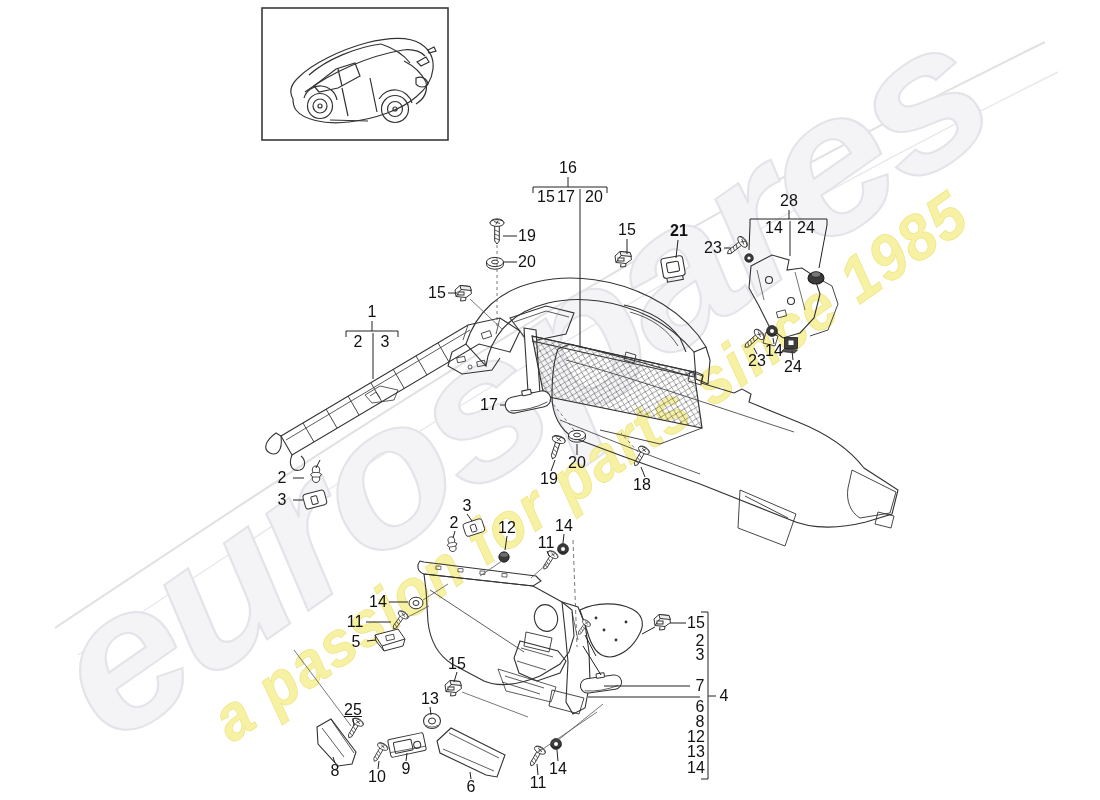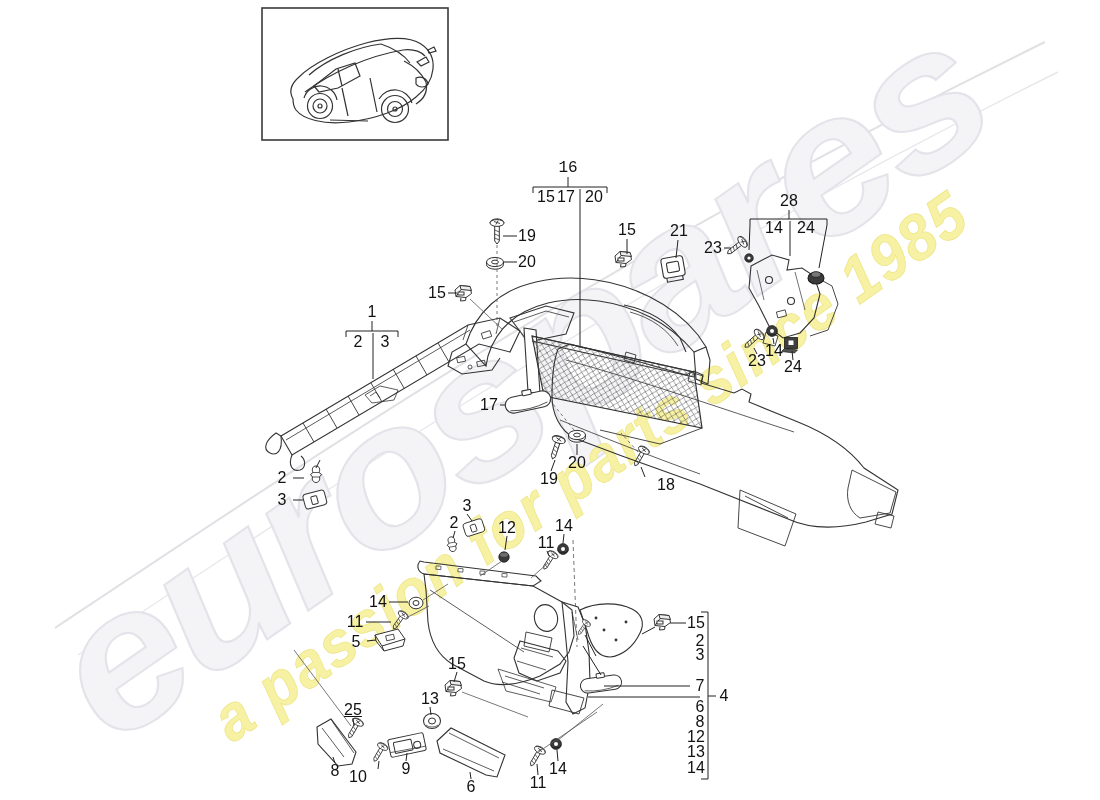--- a/index.html
+++ b/index.html
@@ -281,55 +281,55 @@
     <path d="M497 245 V328" stroke-dasharray="3 3"></path>
     <path d="M574 430 L548 398 M638 452 L621 433" stroke-dasharray="3 3"></path>
     <path d="M573 540 L577 647" stroke-dasharray="4 3"></path>
   </g>
 </svg>
 
 <div id="callout-layer">
       <div class="callout" style="left: 372px; top: 312px;">1</div>
       <div class="callout" style="left: 358px; top: 342px;">2</div>
       <div class="callout" style="left: 385px; top: 342px;">3</div>
-      <div class="callout" style="left: 568px; top: 168px; font-family: Liberation Mono, monospace;">16</div>
+      <div class="callout" style="left: 568px; top: 168px;">16</div>
       <div class="callout" style="left: 546px; top: 197px;">15</div>
       <div class="callout" style="left: 566px; top: 197px;">17</div>
       <div class="callout" style="left: 594px; top: 197px;">20</div>
       <div class="callout" style="left: 527px; top: 236px;">19</div>
       <div class="callout" style="left: 527px; top: 262px;">20</div>
       <div class="callout" style="left: 437px; top: 293px;">15</div>
       <div class="callout" style="left: 627px; top: 230px;">15</div>
-      <div class="callout" style="left: 679px; top: 231px;">21</div>
+      <div class="callout" style="left: 679px; top: 231px; font-weight: bold;">21</div>
       <div class="callout" style="left: 789px; top: 201px;">28</div>
       <div class="callout" style="left: 774px; top: 228px;">14</div>
       <div class="callout" style="left: 806px; top: 228px;">24</div>
       <div class="callout" style="left: 713px; top: 248px;">23</div>
       <div class="callout" style="left: 774px; top: 351px;">14</div>
       <div class="callout" style="left: 757px; top: 361px;">23</div>
       <div class="callout" style="left: 793px; top: 367px;">24</div>
       <div class="callout" style="left: 282px; top: 478px;">2</div>
       <div class="callout" style="left: 282px; top: 500px;">3</div>
       <div class="callout" style="left: 489px; top: 405px;">17</div>
       <div class="callout" style="left: 549px; top: 479px;">19</div>
       <div class="callout" style="left: 577px; top: 463px;">20</div>
-      <div class="callout" style="left: 666px; top: 485px;">18</div>
+      <div class="callout" style="left: 642px; top: 485px;">18</div>
       <div class="callout" style="left: 467px; top: 506px;">3</div>
       <div class="callout" style="left: 454px; top: 523px;">2</div>
       <div class="callout" style="left: 507px; top: 528px;">12</div>
       <div class="callout" style="left: 564px; top: 526px;">14</div>
       <div class="callout" style="left: 546px; top: 543px;">11</div>
       <div class="callout" style="left: 378px; top: 602px;">14</div>
       <div class="callout" style="left: 355px; top: 622px;">11</div>
       <div class="callout" style="left: 356px; top: 642px;">5</div>
       <div class="callout" style="left: 457px; top: 664px;">15</div>
       <div class="callout" style="left: 430px; top: 699px;">13</div>
       <div class="callout" style="left: 353px; top: 710px; text-decoration: underline;">25</div>
       <div class="callout" style="left: 335px; top: 771px;">8</div>
-      <div class="callout" style="left: 358px; top: 777px;">10</div>
+      <div class="callout" style="left: 377px; top: 777px;">10</div>
       <div class="callout" style="left: 406px; top: 769px;">9</div>
       <div class="callout" style="left: 471px; top: 787px;">6</div>
       <div class="callout" style="left: 538px; top: 783px;">11</div>
       <div class="callout" style="left: 558px; top: 769px;">14</div>
       <div class="callout" style="left: 696px; top: 623px;">15</div>
       <div class="callout" style="left: 700px; top: 641px;">2</div>
       <div class="callout" style="left: 700px; top: 655px;">3</div>
       <div class="callout" style="left: 700px; top: 686px;">7</div>
       <div class="callout" style="left: 724px; top: 696px;">4</div>
       <div class="callout" style="left: 700px; top: 707px;">6</div>

